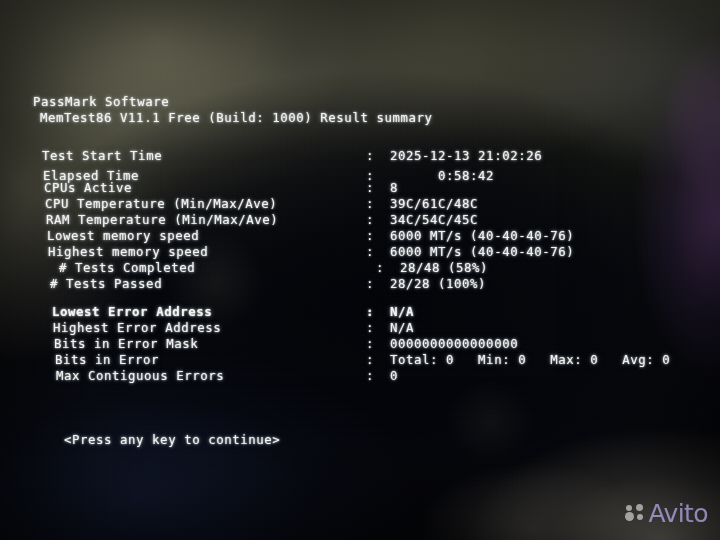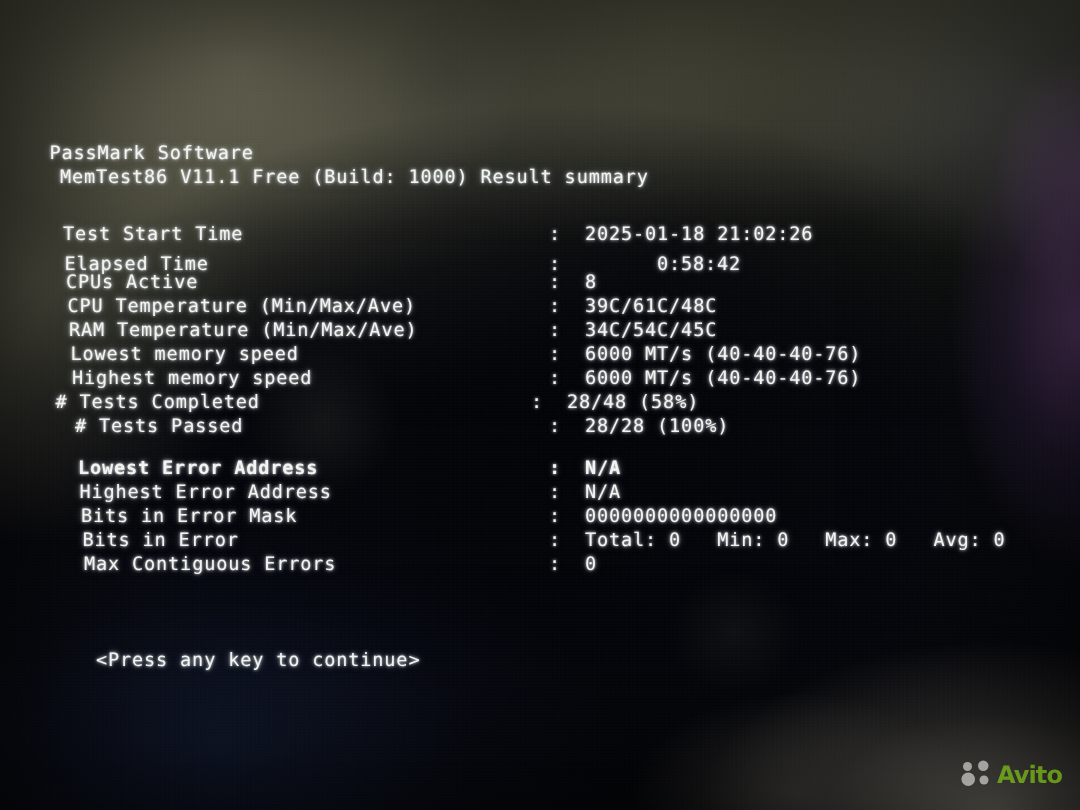--- a/index.html
+++ b/index.html
@@ -124,23 +124,23 @@
     display:block;
     border-radius:50%;
     background:#d8d8d4;
   }
   .wm-dots .d1 { width:9px;  height:9px;  left:0px;  top:8px;  }
   .wm-dots .d2 { width:6px;  height:6px;  left:1px;  top:1px;  }
   .wm-dots .d3 { width:7px;  height:7px;  left:11px; top:0px;  }
   .wm-dots .d4 { width:6px;  height:6px;  left:12px; top:10px; }
   .wm-text {
     font-family:"DejaVu Sans","Liberation Sans",sans-serif;
-    font-size:16px;
-    font-weight:bold;
-    color:#84cc16;
+    font-size:25px;
+    font-weight:normal;
+    color:#c4b5fd;
     letter-spacing:-0.6px;
     line-height:1;
   }
 </style>
 </head>
 <body>
 
 <div id="photo">
 
   <div class="bg-base"></div>
@@ -155,21 +155,21 @@
   <div class="screen">
 
     
     <div class="hdr-line hdr-1">MemTest86 V11.1 Free (Build: 1000) Result summary</div>
     <div class="hdr-line hdr-2">PassMark Software</div>
 
     
     <div class="row" style="left:42px; top:148px;">
       <span class="lbl">Test Start Time</span>
       <span class="colon" style="left:324px;">:</span>
-      <span class="val" style="left:348px;">2025-01-18 21:02:26</span>
+      <span class="val" style="left:348px;">2025-12-13 21:02:26</span>
     </div>
     <div class="row" style="left:43px; top:168px;">
       <span class="lbl">Elapsed Time</span>
       <span class="colon" style="left:323px;">:</span>
       <span class="val" style="left:347px;padding-left:48px;">0:58:42</span>
     </div>
     <div class="row" style="left:44px; top:180px;">
       <span class="lbl">CPUs Active</span>
       <span class="colon" style="left:322px;">:</span>
       <span class="val" style="left:346px;">8</span>
@@ -187,21 +187,21 @@
     <div class="row" style="left:47px; top:228px;padding-left:39px;">
       <span class="lbl">Lowest memory speed</span>
       <span class="colon" style="left:319px;">:</span>
       <span class="val" style="left:343px;">6000 MT/s (40-40-40-76)</span>
     </div>
     <div class="row" style="left:48px; top:244px;">
       <span class="lbl">Highest memory speed</span>
       <span class="colon" style="left:318px;">:</span>
       <span class="val" style="left:342px;">6000 MT/s (40-40-40-76)</span>
     </div>
-    <div class="row" style="left:37px; top:260px;">
+    <div class="row" style="left:59px; top:260px;">
       <span class="lbl"># Tests Completed</span>
       <span class="colon" style="left:317px;">:</span>
       <span class="val" style="left:341px;">28/48 (58%)</span>
     </div>
     <div class="row" style="left:50px; top:276px;">
       <span class="lbl"># Tests Passed</span>
       <span class="colon" style="left:316px;">:</span>
       <span class="val" style="left:340px;">28/28 (100%)</span>
     </div>
 

